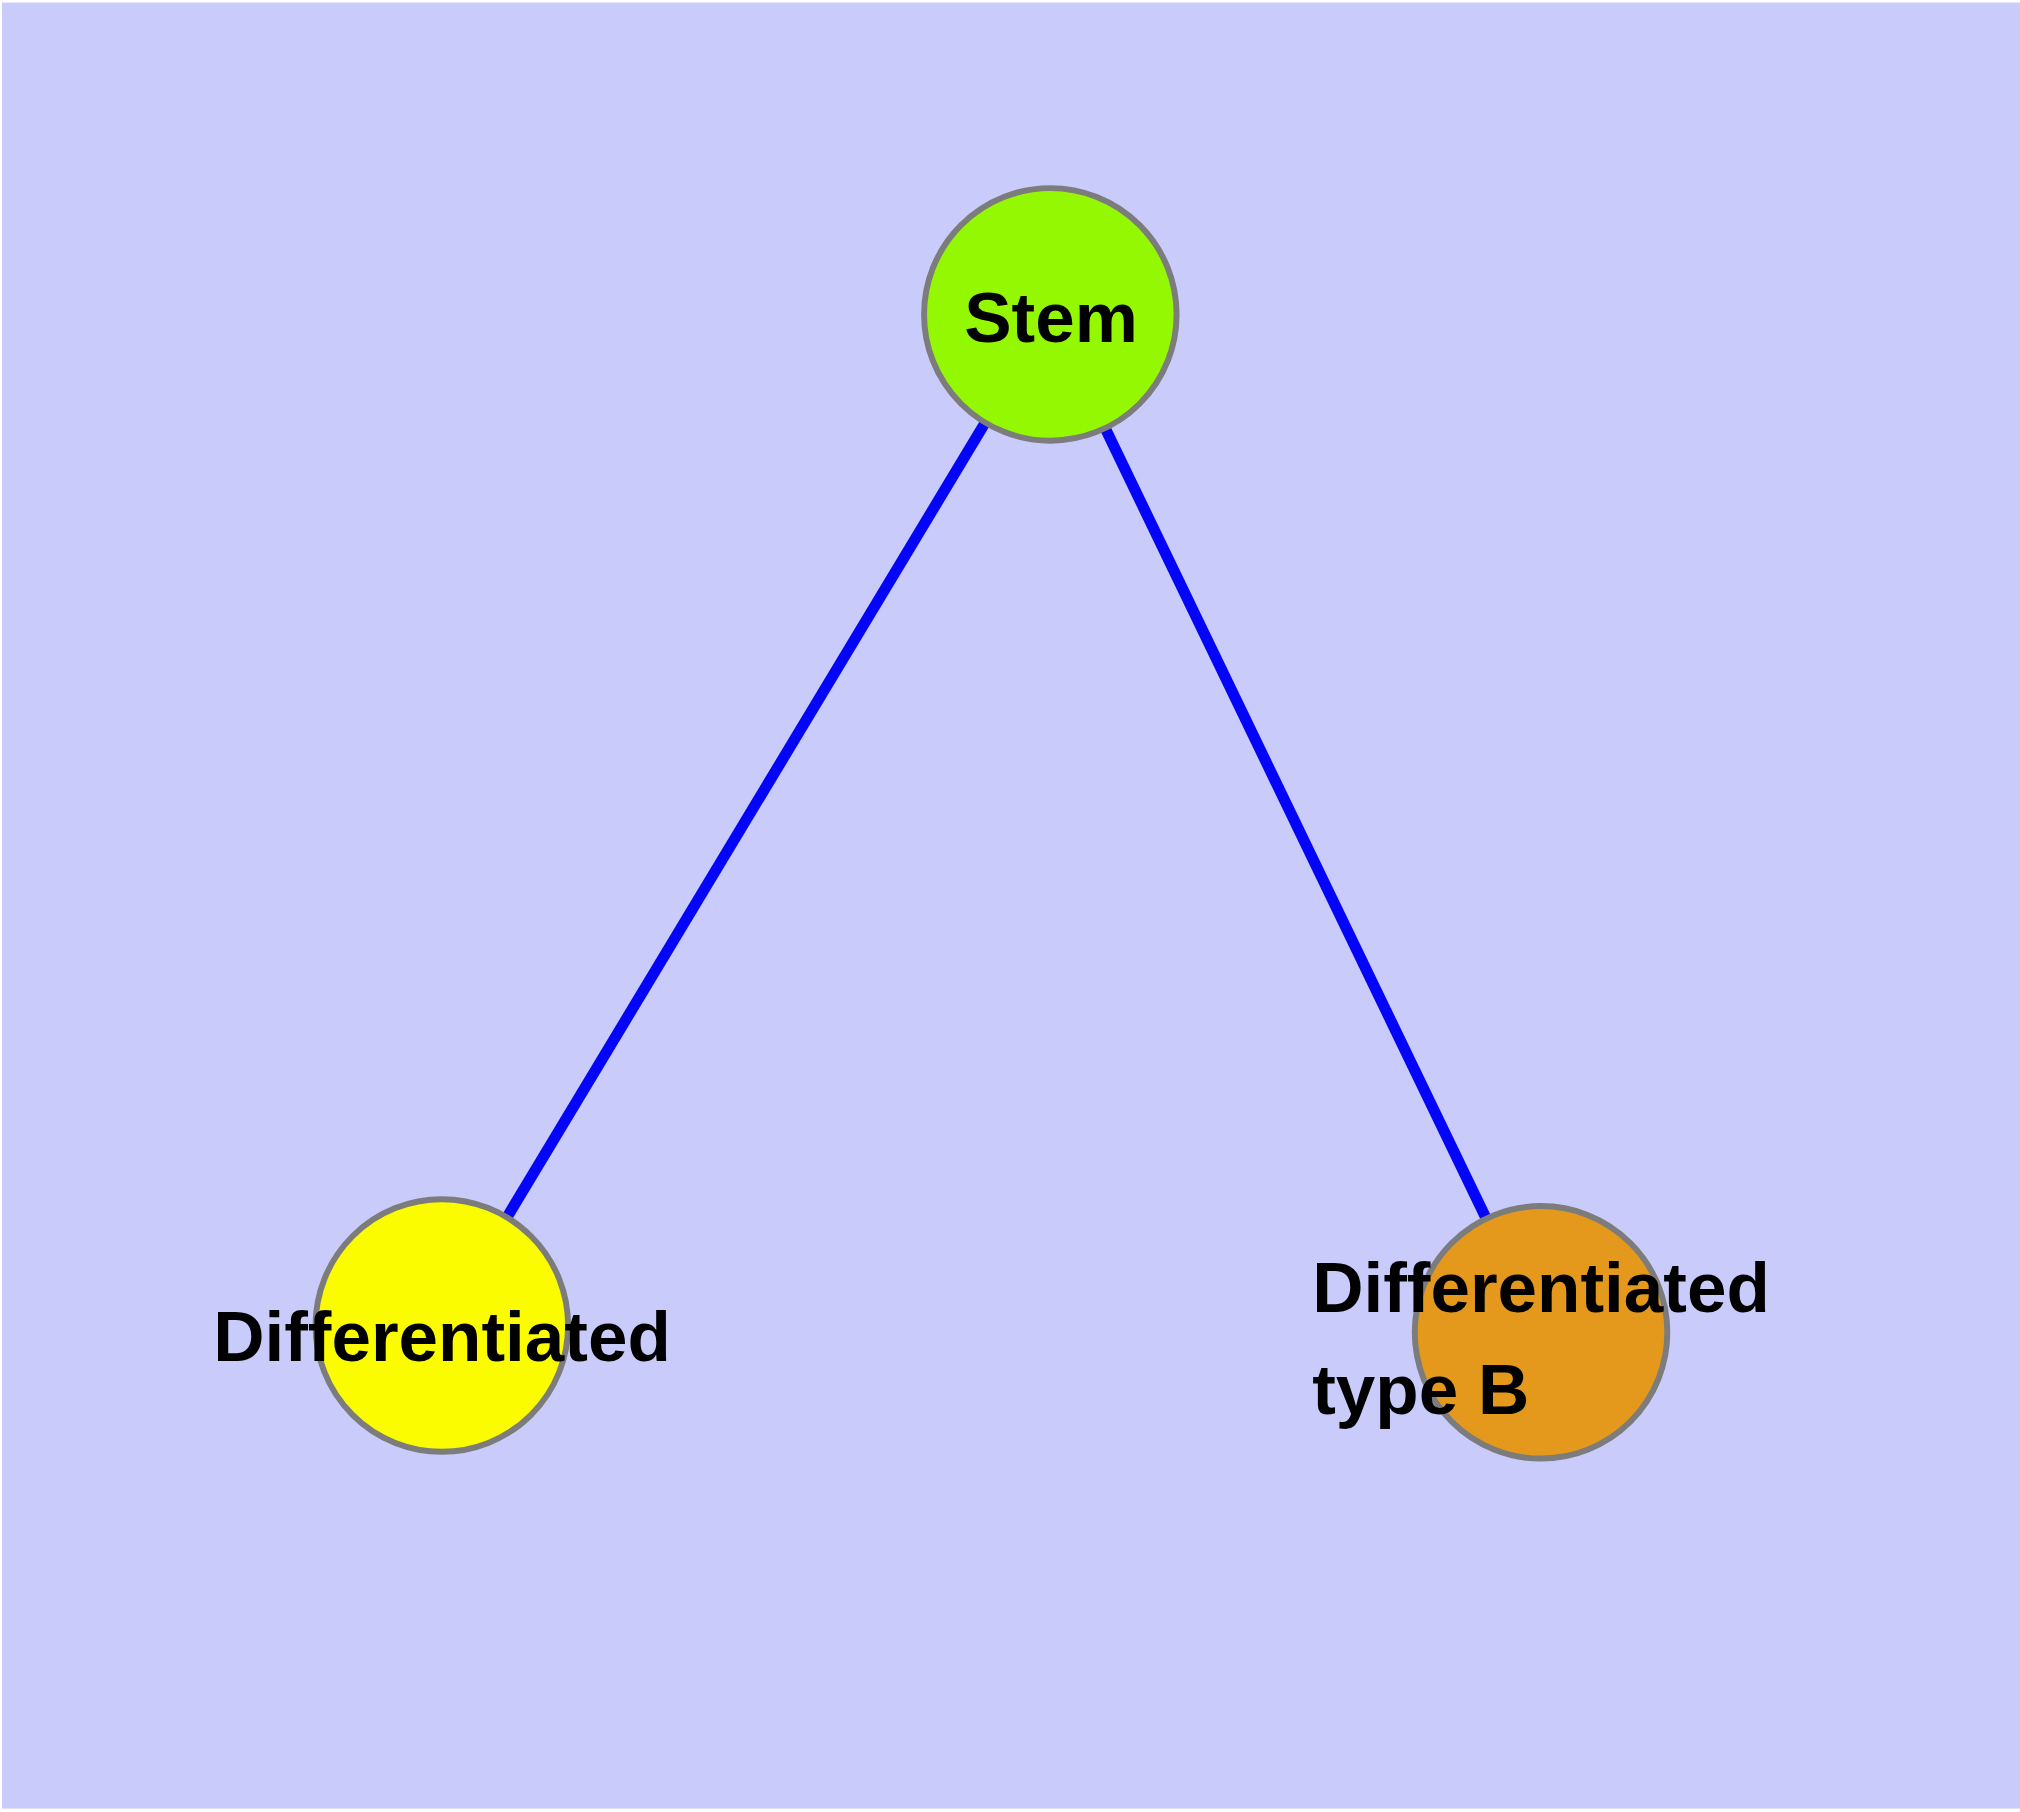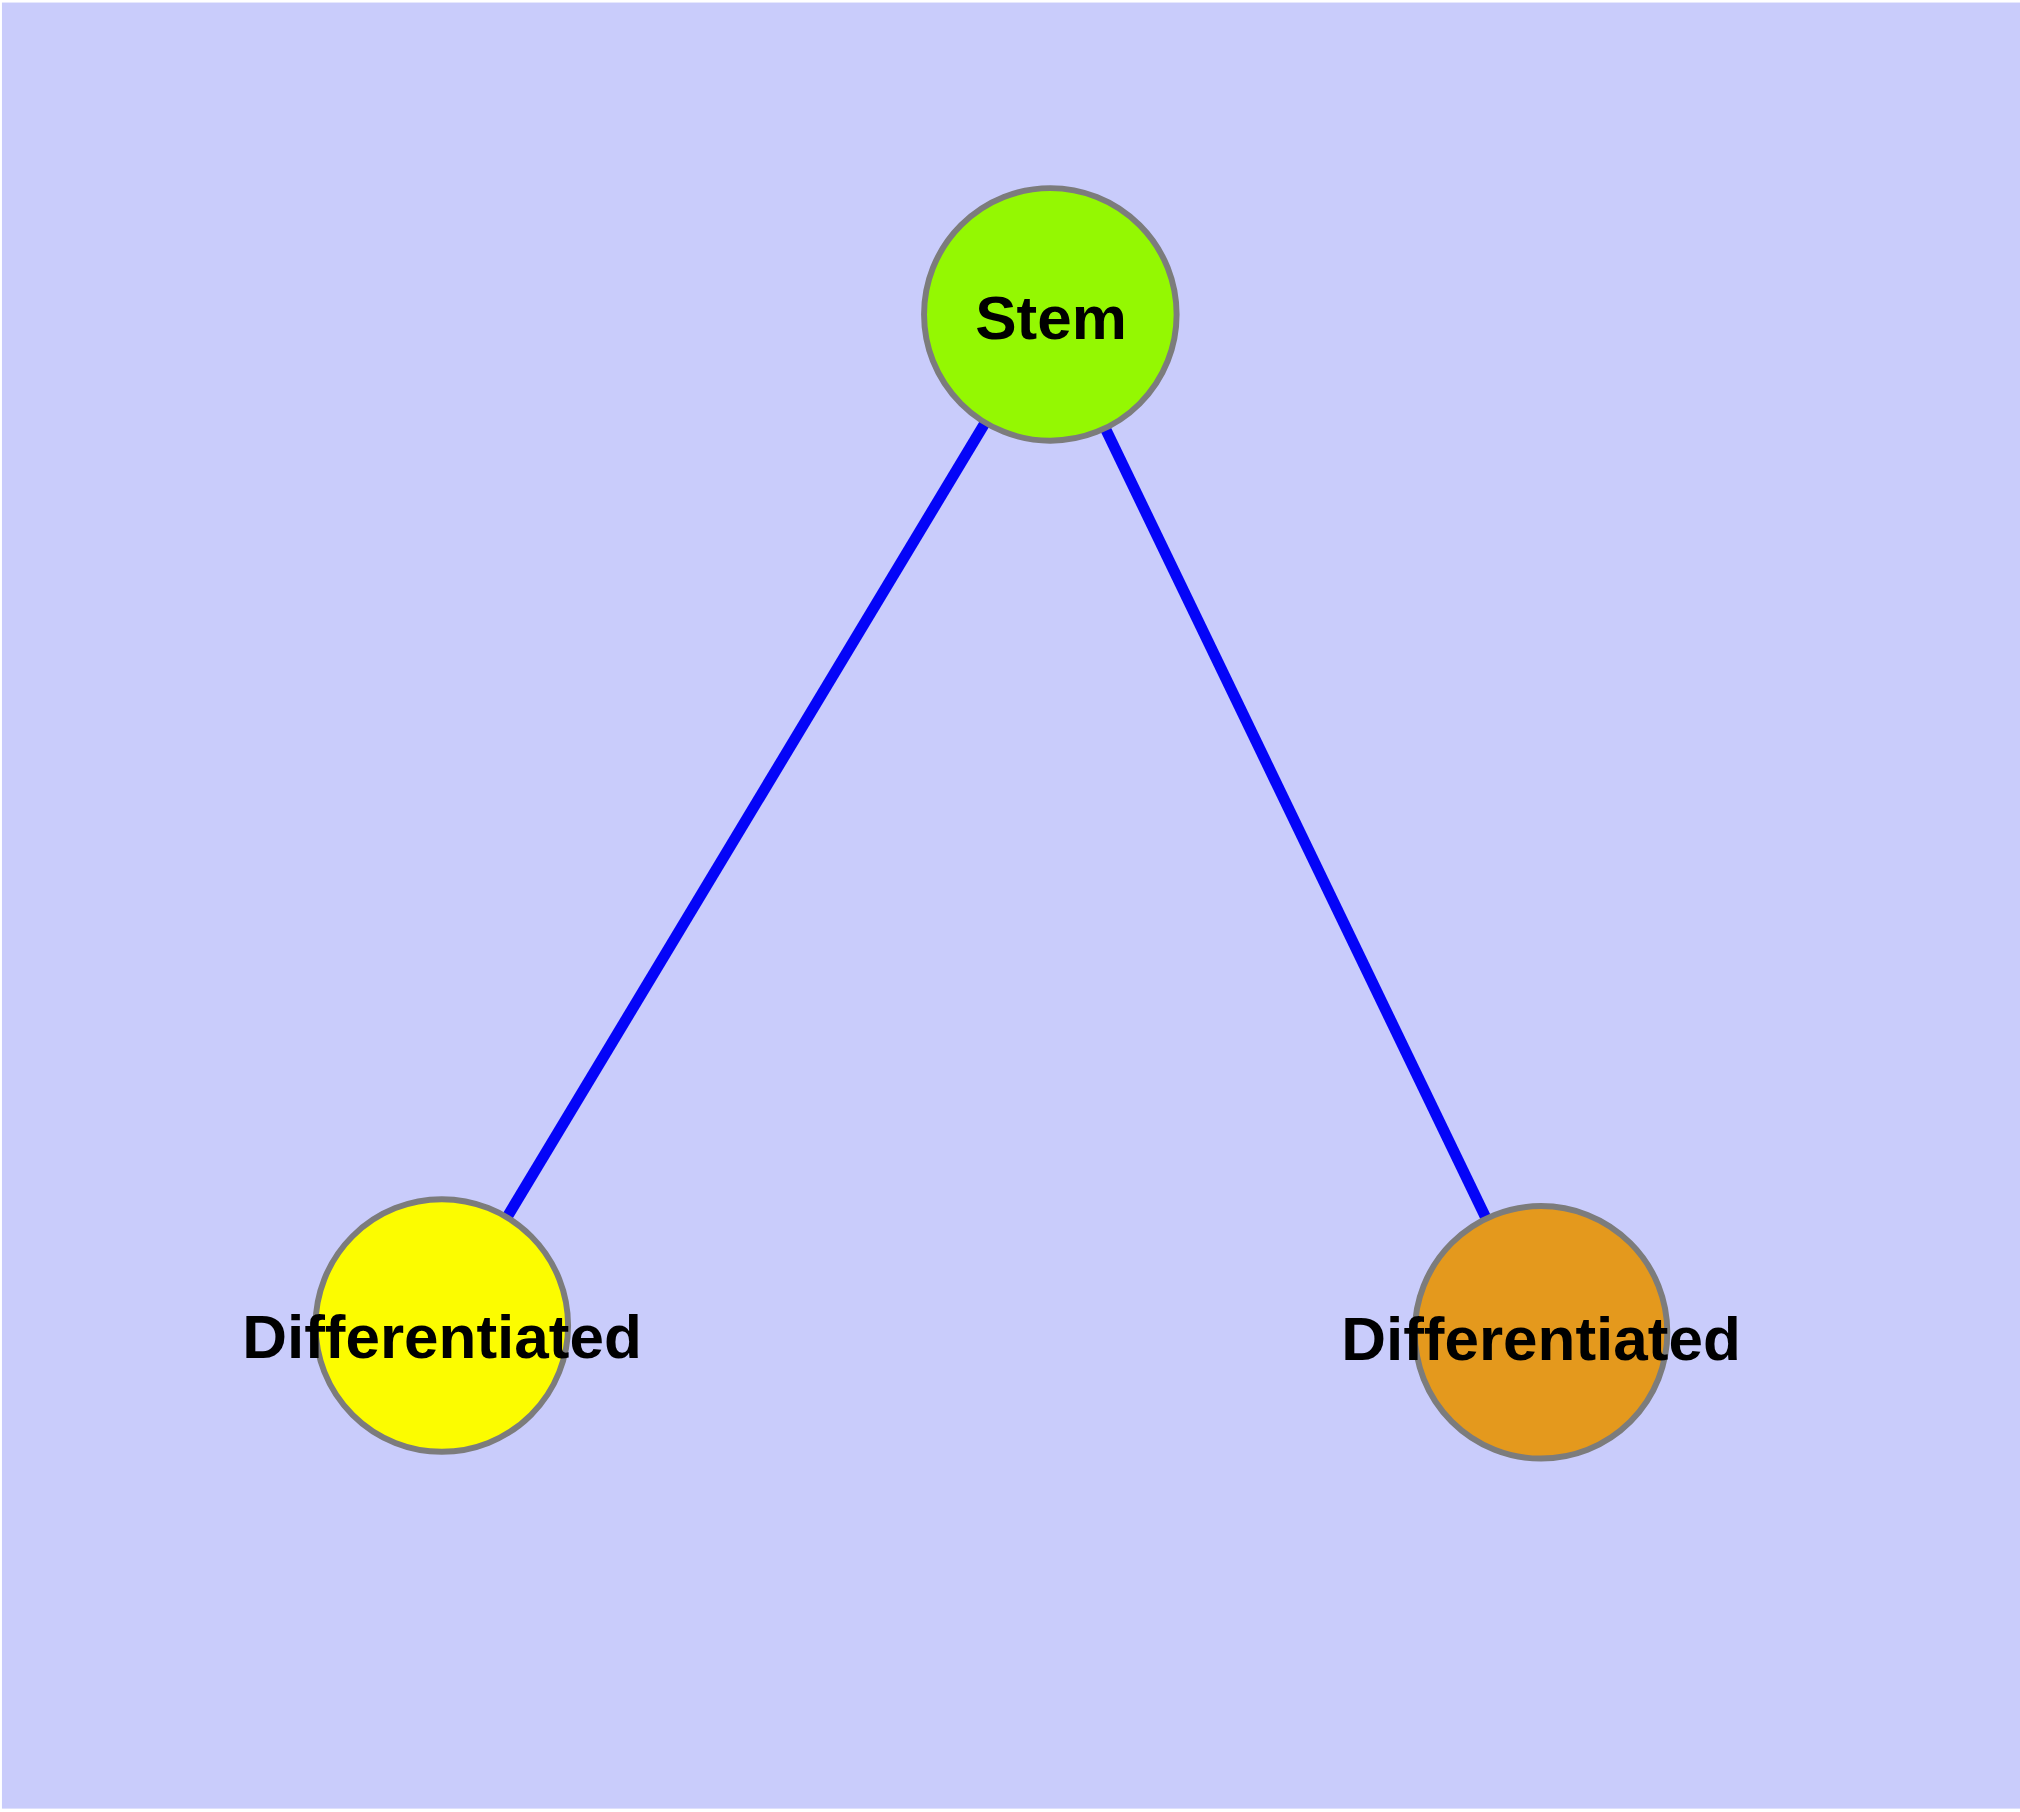--- a/index.html
+++ b/index.html
@@ -18,21 +18,21 @@
   .graph-svg {
     position: absolute;
     left: 0;
     top: 0;
   }
   .node-label {
     position: absolute;
     transform: translate(-50%, -50%);
     text-align: left;
     font-weight: 700;
-    font-size: 62px;
+    font-size: 71px;
     line-height: 102px;
     color: #000000;
     white-space: nowrap;
     pointer-events: none;
   }
   .node-label .line {
     display: block;
   }
 </style>
 </head>
@@ -55,16 +55,17 @@
   <div class="node-label" style="left:1051px; top:318px;">
     <span class="line">Stem</span>
   </div>
 
   <div class="node-label" style="left:442px; top:1337px;">
     <span class="line">Differentiated</span>
   </div>
 
   <div class="node-label" style="left:1541px; top:1339px;">
     <span class="line">Differentiated</span>
+    <span class="line">type B</span>
   </div>
 
 </div>
 
 
 </body></html>

